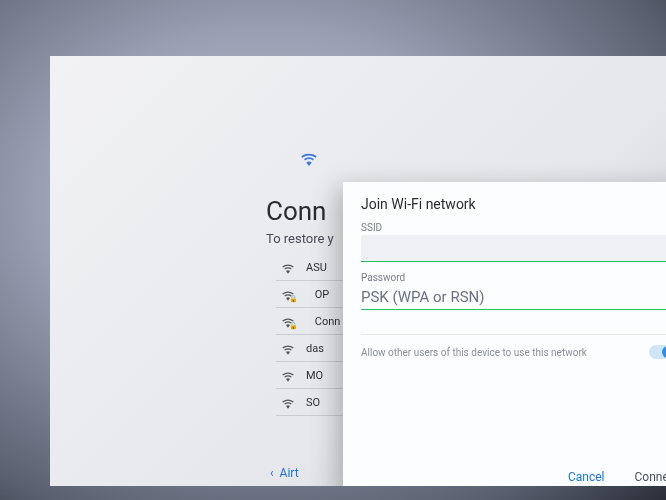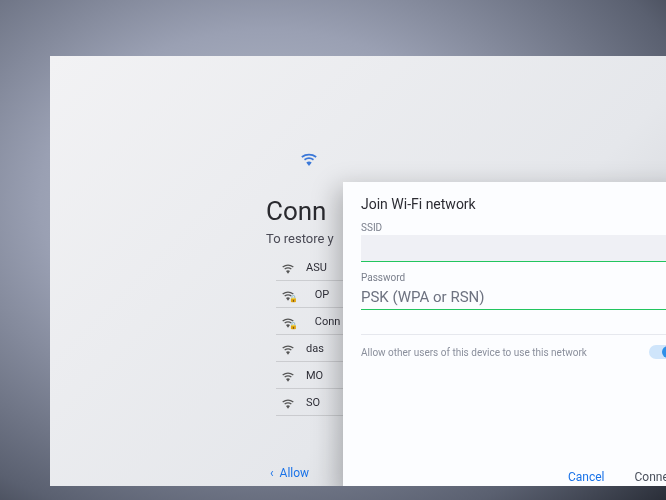--- a/index.html
+++ b/index.html
@@ -196,21 +196,21 @@
             <path d="M4 10a14 14 0 0116 0" stroke="#555" stroke-width="2" fill="none"></path>
             <path d="M7 13a9 9 0 0110 0" stroke="#555" stroke-width="2" fill="none"></path>
           </svg>
         </span>
       <span>SO</span>
     </div>
   </div>
 
   <div class="back-link">
     <span class="chev">‹</span>
-    <span>Allow</span>
+    <span>Airt</span>
   </div>
 
   <div class="dialog">
 
     <div class="dlg-title">Join Wi-Fi network</div>
 
     <div class="field">
       <div class="field-label">SSID</div>
       <input class="field-input ssid-input" value="" style="">
     </div>

